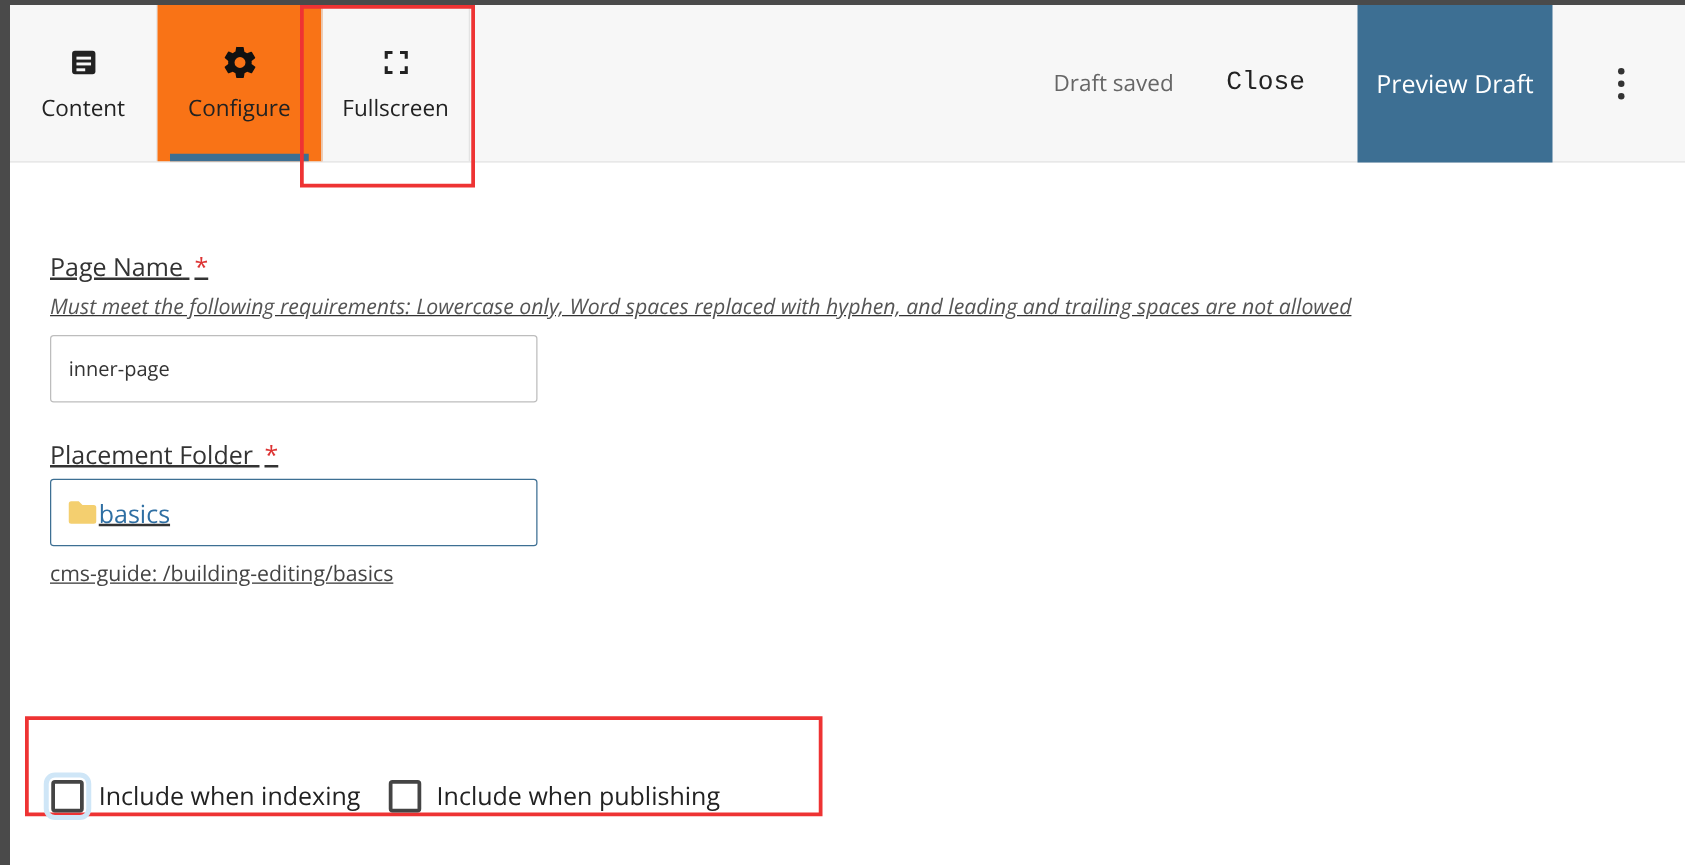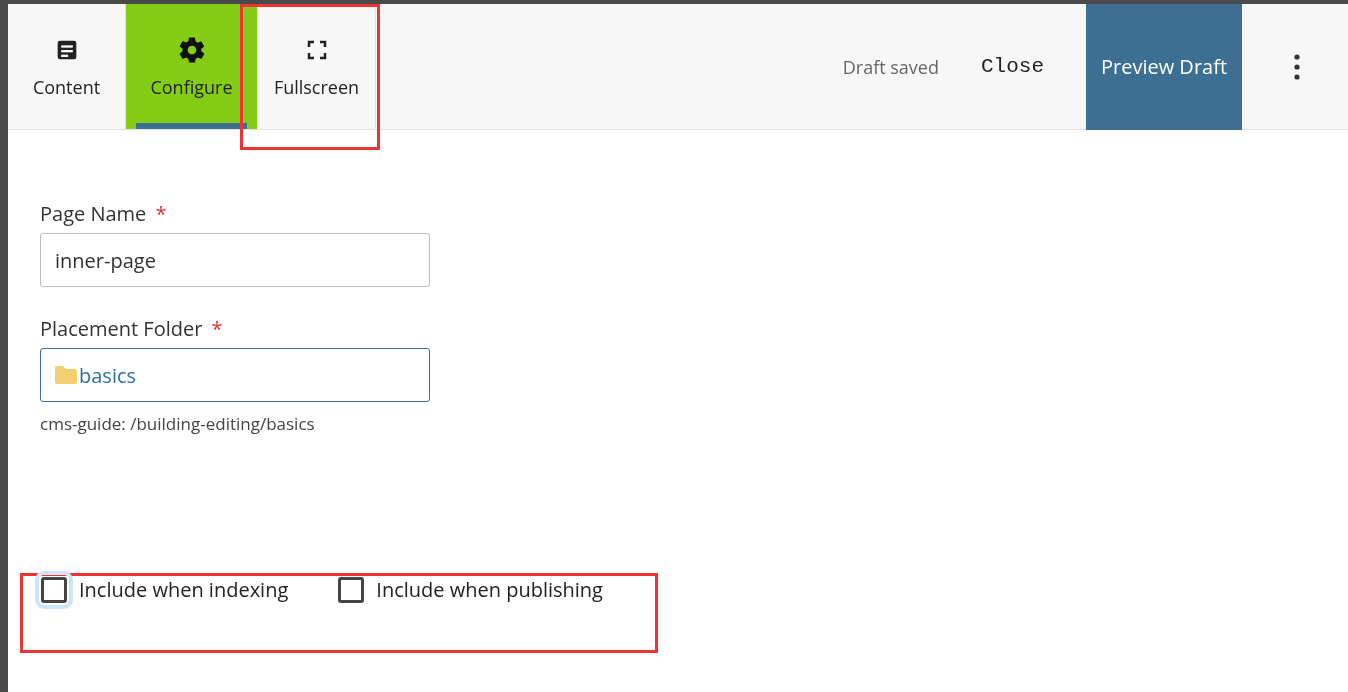--- a/index.html
+++ b/index.html
@@ -5,46 +5,46 @@
   * { box-sizing: border-box; }
   html, body { margin:0; padding:0; font-family: "Segoe UI", "Open Sans", "Helvetica Neue", Arial, sans-serif; color:#333; background:#fff; }
   .viewport { width:1348px; height:692px; position:relative; overflow:hidden; }
   .left-strip { position:absolute; left:0; top:0; width:8px; height:692px; background:#4a4a4a; }
   .top-bar-line { position:absolute; left:0; top:0; width:1348px; height:4px; background:#4a4a4a; }
 
   .toolbar { position:absolute; left:8px; top:4px; right:0; height:126px; background:#f7f7f7; border-bottom:1px solid #e3e3e3; display:flex; align-items:stretch; }
   .tabs { display:flex; align-items:stretch; }
   .tab { width:118px; border-right:1px solid #e3e3e3; display:flex; flex-direction:column; align-items:center; justify-content:center; gap:10px; cursor:pointer; position:relative; font-size:18px; color:#222; }
   .tab .icon { width:30px; height:30px; display:flex; align-items:center; justify-content:center; }
-  .tab.active { background:#84cc16; }
+  .tab.active { background:#f97316; }
   .tab.active::after { content:""; position:absolute; left:10px; right:10px; bottom:0; height:6px; background:#3d6f93; }
   .tab .label { white-space:nowrap; }
 
   .highlight-configure { position:absolute; pointer-events:none; border:3px solid #e33; left:240px; top:4px; width:140px; height:146px; z-index:5; }
 
   .spacer { flex:1; }
   .right-actions { display:flex; align-items:center; gap:30px; padding-right:26px; }
   .status-text { color:#666; font-size:18px; }
   .close-btn { font-size:21px; color:#222; cursor:pointer; padding:6px 12px;font-family:Liberation Mono, monospace; }
   .preview-btn { background:#3d6f93; color:#fff; font-size:20px; width:156px; height:126px; display:flex; align-items:center; justify-content:center; text-align:center; line-height:1.4; cursor:pointer; }
   .kebab { width:50px; height:126px; display:flex; align-items:center; justify-content:center; cursor:pointer; }
   .kebab svg circle { fill:#333; }
 
   .form-area { position:absolute; left:40px; top:200px; right:40px; }
-  .field-group { margin-bottom:28px; }
+  .field-group { margin-bottom:28px;text-decoration:underline; }
   .field-label { font-size:20px; color:#333; margin-bottom:6px; }
   .req { color:#d33; margin-left:4px; }
   .field-help { font-style:italic; color:#555; font-size:17px; margin-bottom:12px; }
-  .text-input { width:390px; height:54px; border:1px solid #bdbdbd; border-radius:3px; font-size:20px; padding:12px 14px; color:#333; font-family:inherit; }
+  .text-input { width:390px; height:54px; border:1px solid #bdbdbd; border-radius:3px; font-size:16px; padding:12px 14px; color:#333; font-family:inherit; }
   .folder-input { width:390px; height:54px; border:1px solid #3d6f93; border-radius:3px; display:flex; align-items:center; gap:0; padding:0 12px; cursor:pointer; }
   .folder-icon { width:26px; height:22px; }
   .folder-name { color:#2f6fa3; font-size:20px; }
   .folder-path { font-size:17px; color:#444; margin-top:10px; }
 
-  .checkbox-row { position:absolute; left:20px; top:573px; width:638px; height:80px; border:3px solid #e33; display:flex; align-items:flex-start; gap:50px; padding-left:18px; }
+  .checkbox-row { position:absolute; left:20px; top:573px; width:638px; height:80px; border:3px solid #e33; display:flex; align-items:flex-end; gap:23px; padding-left:18px; }
   .cb-wrap { display:flex; align-items:center; gap:12px; cursor:pointer; }
   .cb-box { width:26px; height:26px; border:3px solid #444; border-radius:3px; background:#fff; }
   .cb-box.focused { outline:4px solid #cfe6f7; outline-offset:2px; }
   .cb-label { font-size:20px; color:#222; }
 
   svg { display:block; }
 </style>
 </head>
 <body>
 
@@ -111,20 +111,21 @@
 
   <div class="highlight-configure"></div>
 
   <div class="form-area">
 
     <div class="field-group">
       <div class="field-label">
         <span>Page Name</span>
         <span class="req">*</span>
       </div>
+      <div class="field-help">Must meet the following requirements: Lowercase only, Word spaces replaced with hyphen, and leading and trailing spaces are not allowed</div>
       <input class="text-input" type="text" value="inner-page" style="">
     </div>
 
     <div class="field-group">
       <div class="field-label">
         <span>Placement Folder</span>
         <span class="req">*</span>
       </div>
       <div class="folder-input">
         <span class="folder-icon">

